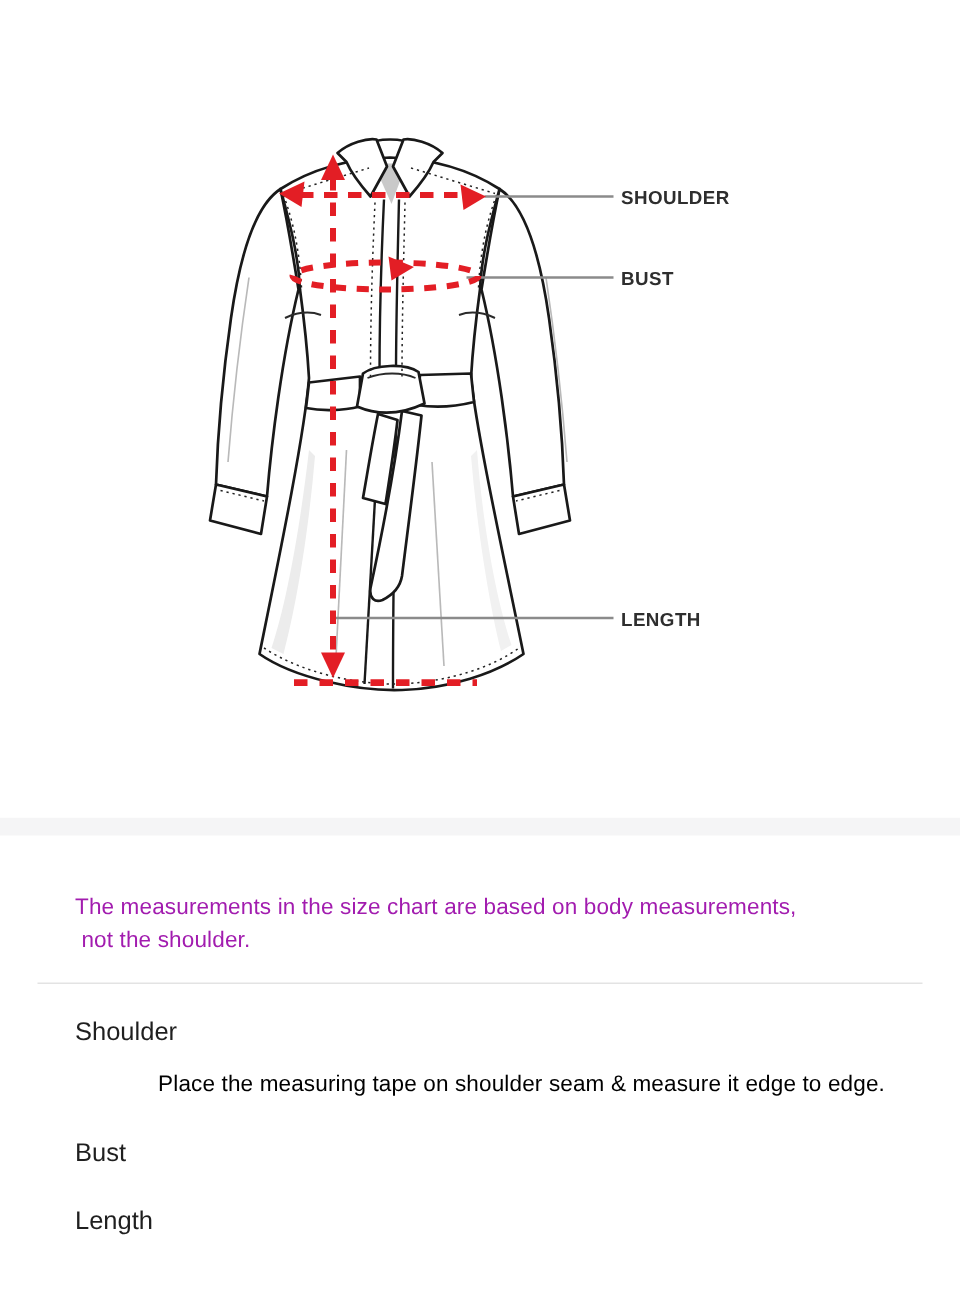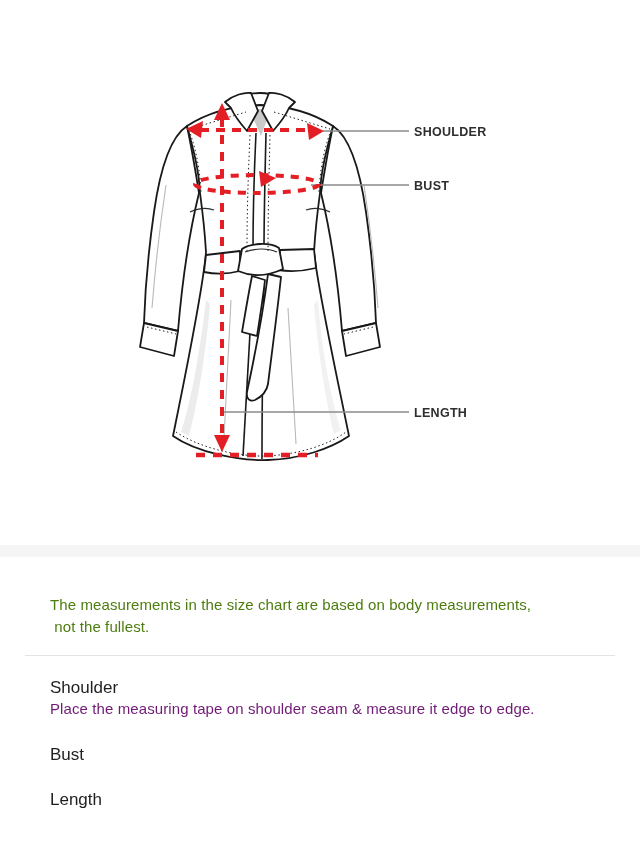--- a/index.html
+++ b/index.html
@@ -22,21 +22,21 @@
     width: 640px;
     height: 12px;
     background: #f5f5f6;
   }
   .note-wrap {
     padding: 37px 50px 0 50px;
   }
   .note-line {
     font-size: 15px;
     line-height: 22px;
-    color: #4d7c0f;
+    color: #a21caf;
     white-space: pre-wrap;
     letter-spacing: 0.1px;
   }
   .divider {
     border: none;
     border-top: 1px solid #e3e3e3;
     margin: 17px 25px 0 25px;
   }
   .sections {
     padding: 0 50px;
@@ -45,24 +45,25 @@
   .section:first-child { margin-top: 21px; }
   .section-title {
     font-size: 17px;
     line-height: 21px;
     color: #1f1f1f;
     font-weight: 400;
   }
   .section-desc {
     font-size: 15px;
     line-height: 22px;
-    color: #701a75;
-    margin-top: 0;
+    color: #000000;
+    margin-top: 14px;
     max-width: 558px;
     letter-spacing: 0.1px;
+    text-align: right;
   }
   .callout-label {
     font-size: 12.5px;
     font-weight: bold;
     fill: #2e2e2e;
     letter-spacing: 0.3px;
     font-family: "Liberation Sans", sans-serif;
   }
 </style>
 </head>
@@ -160,21 +161,21 @@
     <text class="callout-label" x="414" y="136">SHOULDER</text>
     <text class="callout-label" x="414" y="190">BUST</text>
     <text class="callout-label" x="414" y="417">LENGTH</text>
   </svg>
 </div>
 
 <div class="gray-bar"></div>
 
 <div class="note-wrap">
   <div class="note-line">The measurements in the size chart are based on body measurements,</div>
-  <div class="note-line"> not the fullest.</div>
+  <div class="note-line"> not the shoulder.</div>
 </div>
 
 <hr class="divider">
 
 <div class="sections">
   <div class="section">
     <div class="section-title">Shoulder</div>
     <div class="section-desc">Place the measuring tape on shoulder seam &amp; measure it edge to edge.</div>
   </div>
   <div class="section">

